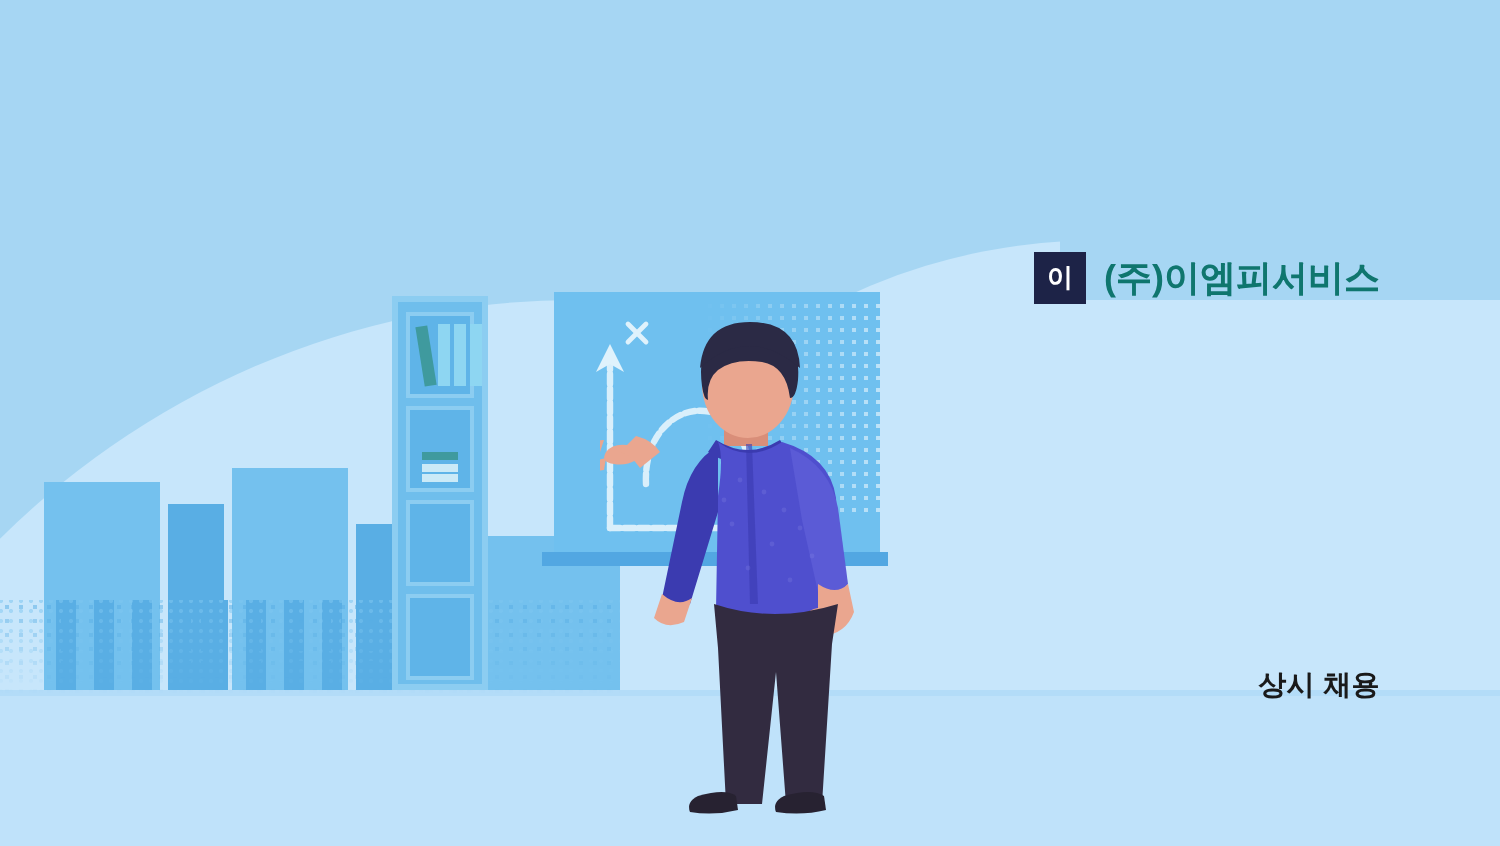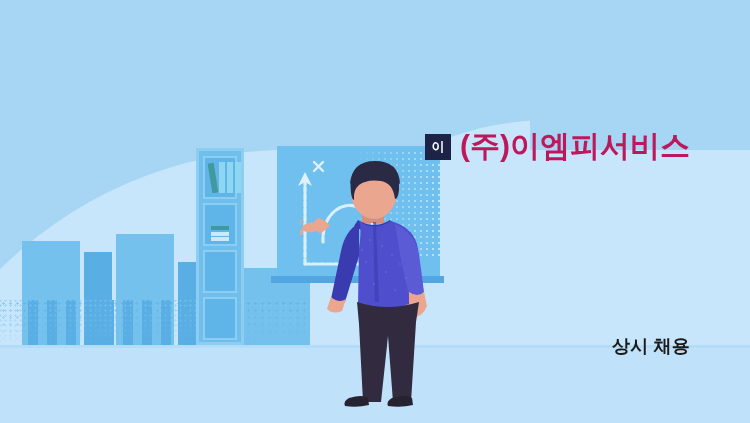--- a/index.html
+++ b/index.html
@@ -234,29 +234,29 @@
     background: #1d2347;
     color: #ffffff;
     font-size: 13px;
     font-weight: 700;
     display: flex;
     align-items: center;
     justify-content: center;
     flex: 0 0 auto;
   }
   .company-name {
-    font-size: 30px;
+    font-size: 18px;
     font-weight: 700;
-    color: #be185d;
+    color: #0f766e;
   }
   .hiring-note {
     position: absolute;
     right: 60px;
     top: 334px;
-    font-size: 18px;
+    font-size: 14px;
     font-weight: 700;
     color: #1a1a1a;
     letter-spacing: 0.2px;
     white-space: nowrap;
   }
 </style>
 </head>
 <body>
 
 <div id="banner">

